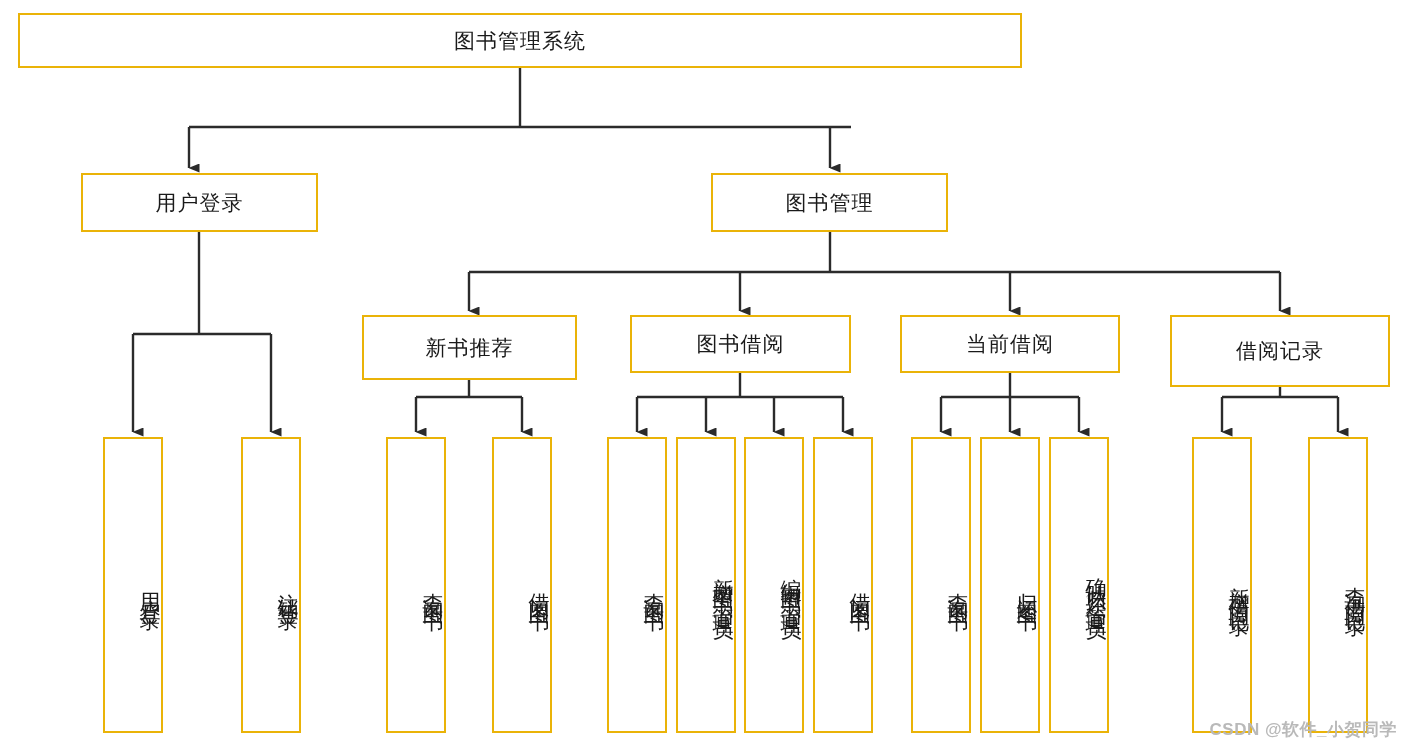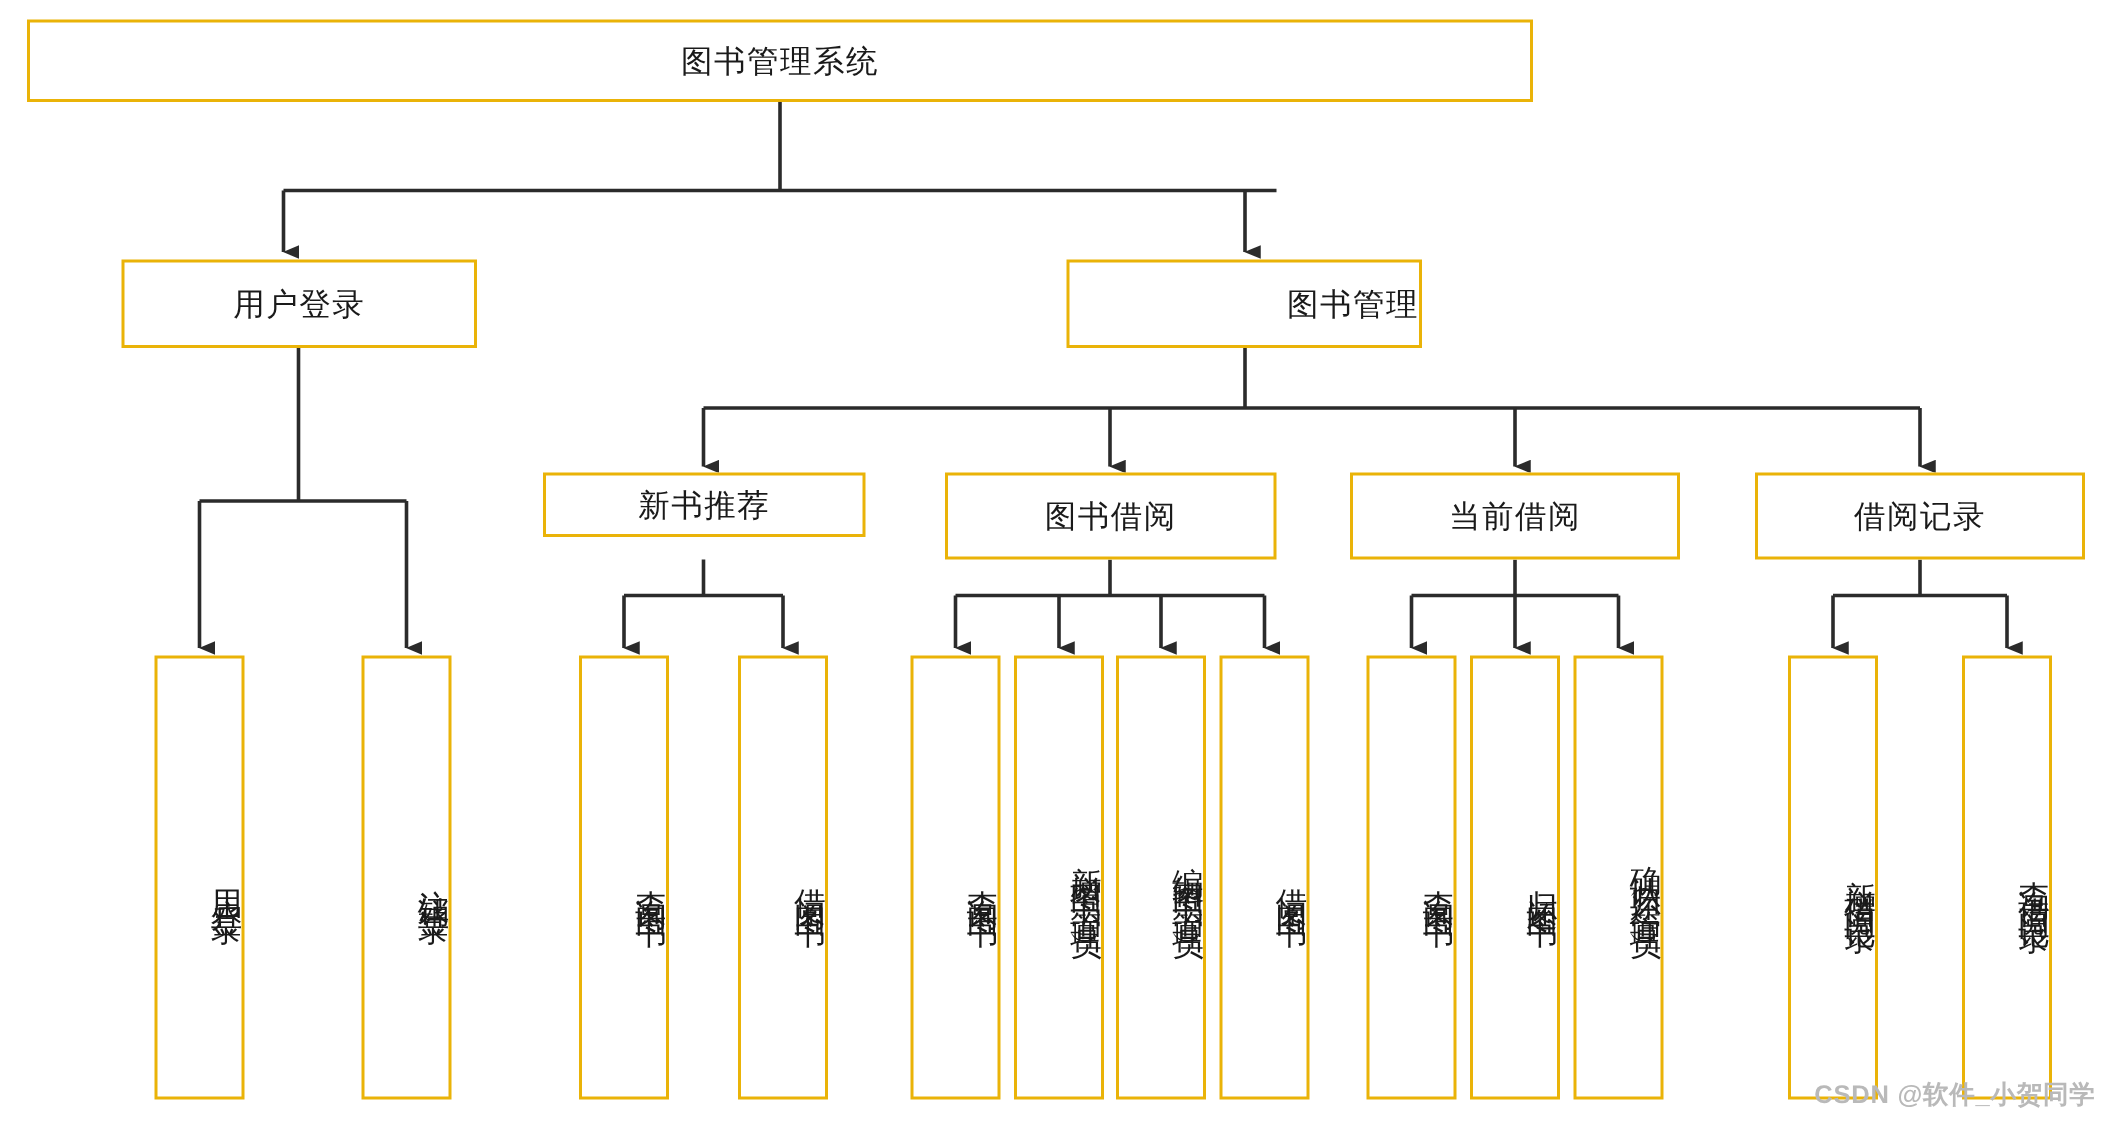--- a/index.html
+++ b/index.html
@@ -125,37 +125,37 @@
   </svg>
 
   <div class="node horiz" style="left:18px; top:13px; width:1004px; height:55px;">
     <span>图书管理系统</span>
   </div>
 
   <div class="node horiz" style="left:81px; top:173px; width:237px; height:59px;">
     <span>用户登录</span>
   </div>
 
-  <div class="node horiz" style="left:711px; top:173px; width:237px; height:59px;justify-content:flex-end;">
+  <div class="node horiz" style="left:711px; top:173px; width:237px; height:59px;">
     <span>图书管理</span>
   </div>
 
-  <div class="node horiz" style="left:362px; top:315px; width:215px; height:43px;">
+  <div class="node horiz" style="left:362px; top:315px; width:215px; height:65px;">
     <span>新书推荐</span>
   </div>
 
   <div class="node horiz" style="left:630px; top:315px; width:221px; height:58px;">
     <span>图书借阅</span>
   </div>
 
   <div class="node horiz" style="left:900px; top:315px; width:220px; height:58px;">
     <span>当前借阅</span>
   </div>
 
-  <div class="node horiz" style="left:1170px; top:315px; width:220px; height:58px;">
+  <div class="node horiz" style="left:1170px; top:315px; width:220px; height:72px;">
     <span>借阅记录</span>
   </div>
 
   <div class="node vert" style="left:103px; top:437px; width:60px; height:296px;">
     <span>用户登录</span>
   </div>
 
   <div class="node vert" style="left:241px; top:437px; width:60px; height:296px;">
     <span>注销登录</span>
   </div>

